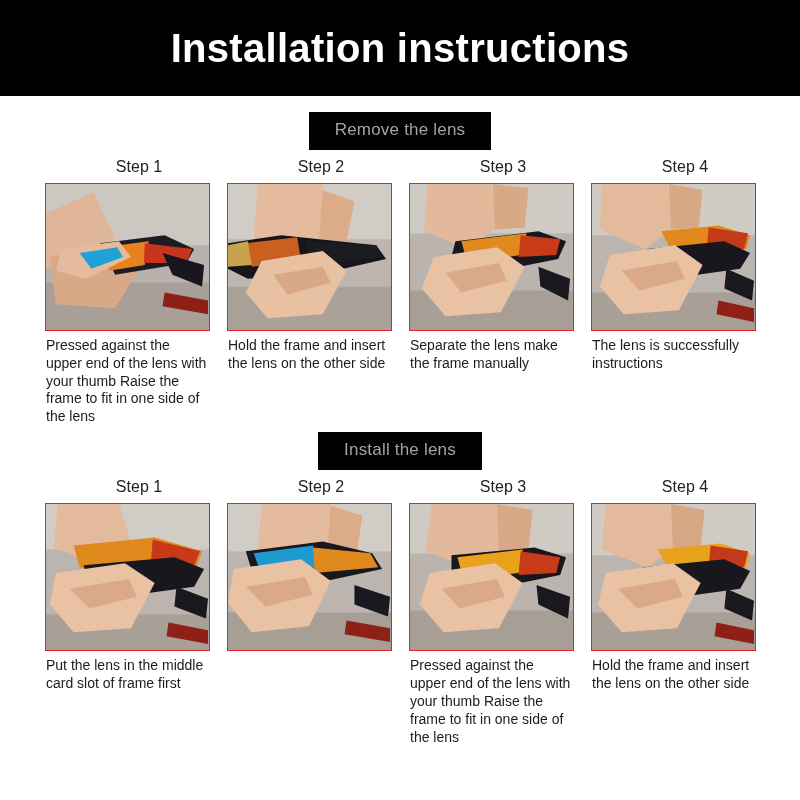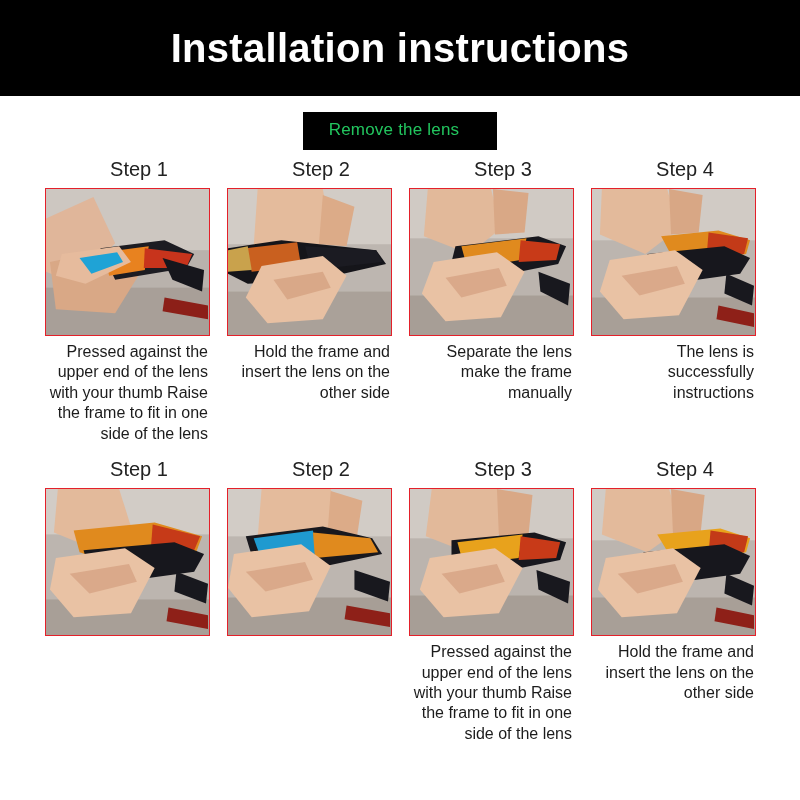--- a/index.html
+++ b/index.html
@@ -35,66 +35,66 @@
     letter-spacing: 0.3px;
     font-family: "Liberation Sans", sans-serif;
   }
   
   .section-label-row {
     display: flex;
     justify-content: center;
   }
   .section-label {
     background: #000000;
-    color: #22c55e;
+    color: #a3a3a3;
     font-size: 17px;
-    padding: 9px 38px 10px 26px;
+    padding: 9px 26px 10px 26px;
     line-height: 1.1;
     letter-spacing: 0.2px;
   }
   
   .steps {
     display: grid;
     grid-template-columns: repeat(4, 172px);
     column-gap: 10px;
     justify-content: center;
     margin-top: 8px;
   }
   .step-col {
     width: 172px;
     display: flex;
     flex-direction: column;
     align-items: center;
   }
   .step-title {
-    font-size: 20px;
+    font-size: 16px;
     color: #222222;
     margin-bottom: 7px;
     text-align: center;
     margin-left: 24px;
   }
   .photo {
     width: 165px;
     height: 148px;
     border: 1px solid #e4202a;
     box-sizing: border-box;
     position: relative;
     overflow: hidden;
     background: #cfc9c4;
   }
   .photo svg {
     display: block;
     width: 100%;
     height: 100%;
   }
   .step-caption {
-    font-size: 16px;
+    font-size: 14px;
     line-height: 1.28;
     color: #1c1c1c;
-    text-align: right;
+    text-align: left;
     margin-top: 6px;
     width: 162px;
   }
   .gap-after-section-1 { height: 6px; }
   .spacer-top { height: 16px; }
 </style>
 </head>
 <body>
 
 <div class="page">
@@ -190,40 +190,44 @@
           <path d="M128 118 L164 126 L164 140 L126 132 Z" fill="#8e2018"></path>
         </svg>
       </div>
       <div class="step-caption">The lens is successfully instructions</div>
     </div>
 
   </div>
 
   <div class="gap-after-section-1"></div>
 
+  <div class="section-label-row">
+    <div class="section-label">Install the lens</div>
+  </div>
 
   <div class="steps">
 
     <div class="step-col">
       <div class="step-title">Step 1</div>
       <div class="photo">
         <svg viewBox="0 0 165 148" preserveAspectRatio="none">
           <rect x="0" y="0" width="165" height="148" fill="#bcb5af"></rect>
           <rect x="0" y="0" width="165" height="46" fill="#d2ccc6"></rect>
           <rect x="0" y="112" width="165" height="36" fill="#a89f97"></rect>
           <path d="M12 0 L74 0 L86 38 L52 62 L8 44 Z" fill="#e3ba9b"></path>
           <path d="M28 42 L110 34 L158 48 L152 64 L70 76 L34 64 Z" fill="#e08a1e"></path>
           <path d="M108 36 L156 48 L150 62 L106 62 Z" fill="#c63a18"></path>
           <path d="M38 62 L130 54 L160 66 L150 84 L76 94 L44 82 Z" fill="#17171d"></path>
           <path d="M10 70 L80 60 L110 80 L86 126 L28 130 L4 102 Z" fill="#e9c2a4"></path>
           <path d="M24 86 L84 76 L92 94 L44 106 Z" fill="#daa98a"></path>
           <path d="M132 84 L164 96 L162 116 L130 104 Z" fill="#18181e"></path>
           <path d="M124 120 L164 128 L164 142 L122 134 Z" fill="#8e2018"></path>
         </svg>
       </div>
+      <div class="step-caption">Put the lens in the middle card slot of frame first</div>
     </div>
 
     <div class="step-col">
       <div class="step-title">Step 2</div>
       <div class="photo">
         <svg viewBox="0 0 165 148" preserveAspectRatio="none">
           <rect x="0" y="0" width="165" height="148" fill="#bdb6b0"></rect>
           <rect x="0" y="0" width="165" height="48" fill="#d2ccc6"></rect>
           <rect x="0" y="110" width="165" height="38" fill="#a79e96"></rect>
           <path d="M34 0 L104 0 L112 42 L76 68 L30 50 Z" fill="#e4bb9c"></path>

